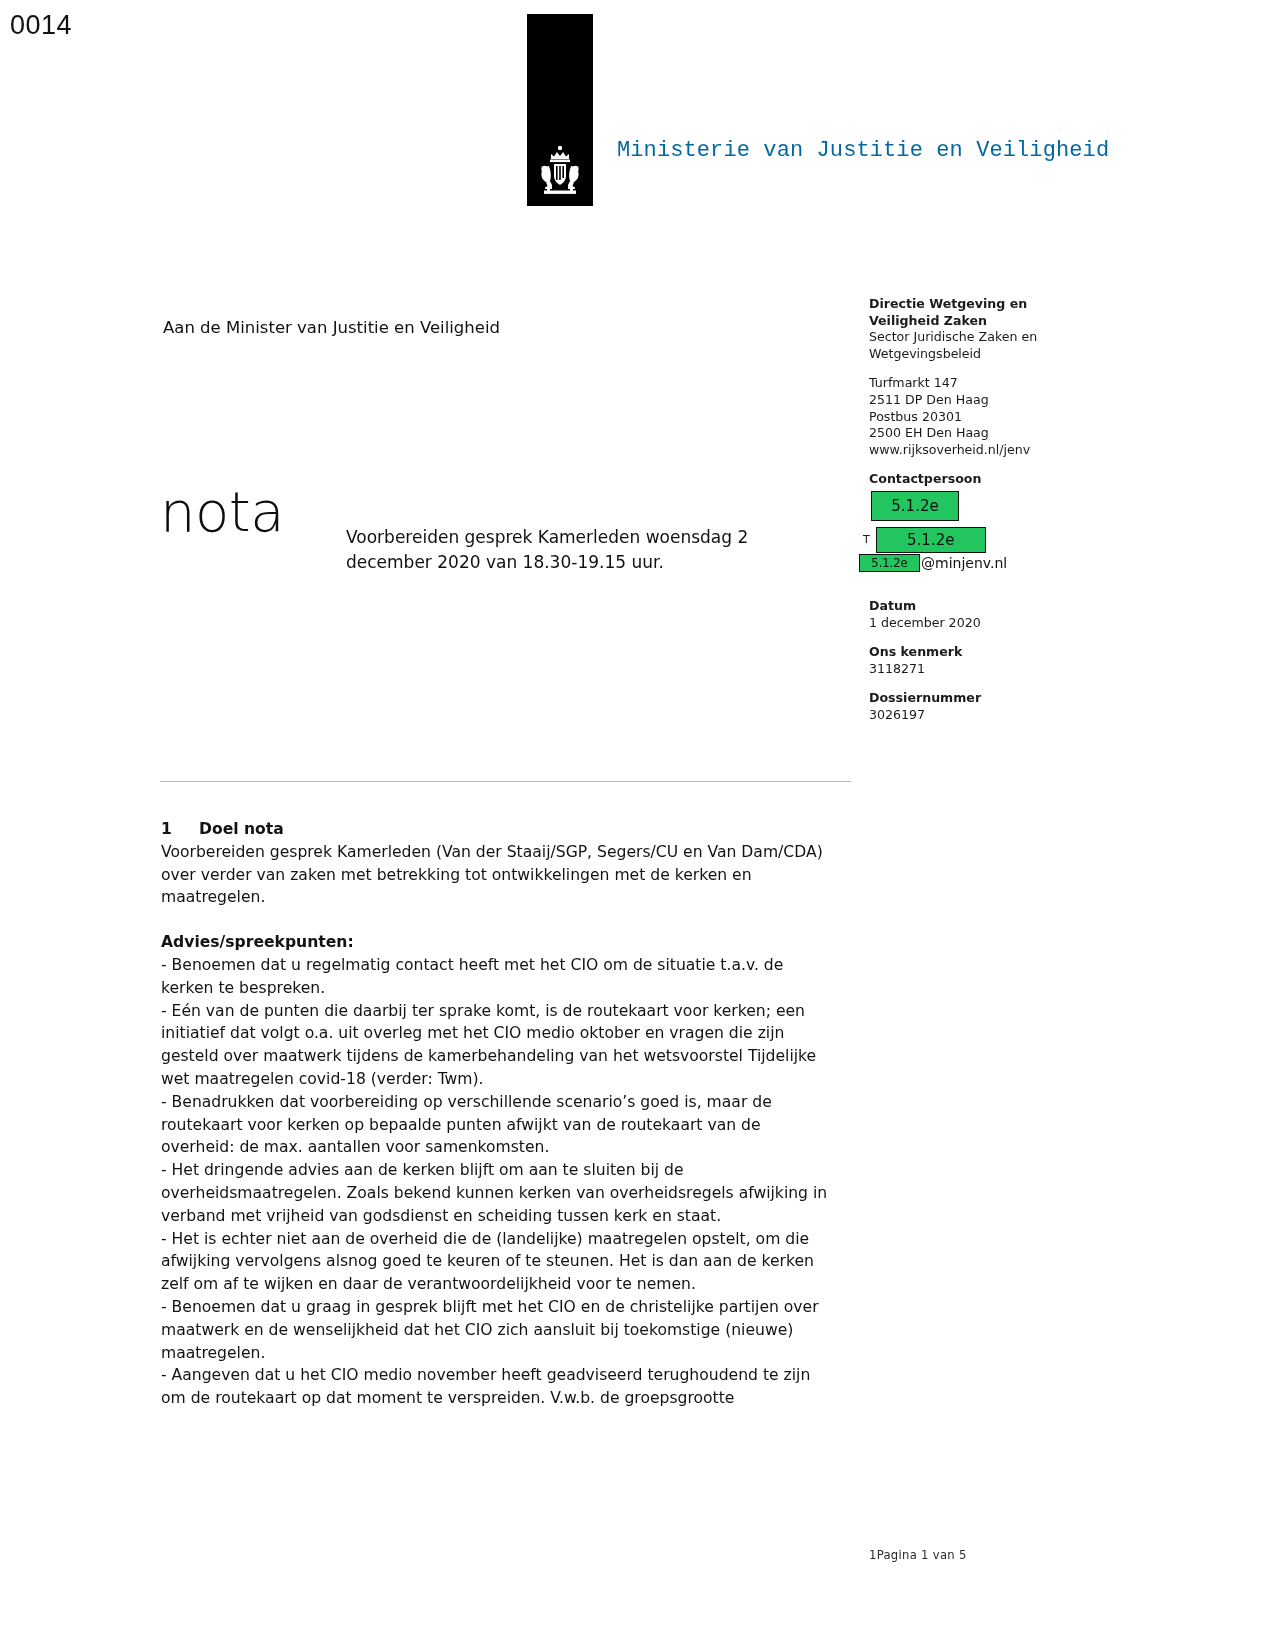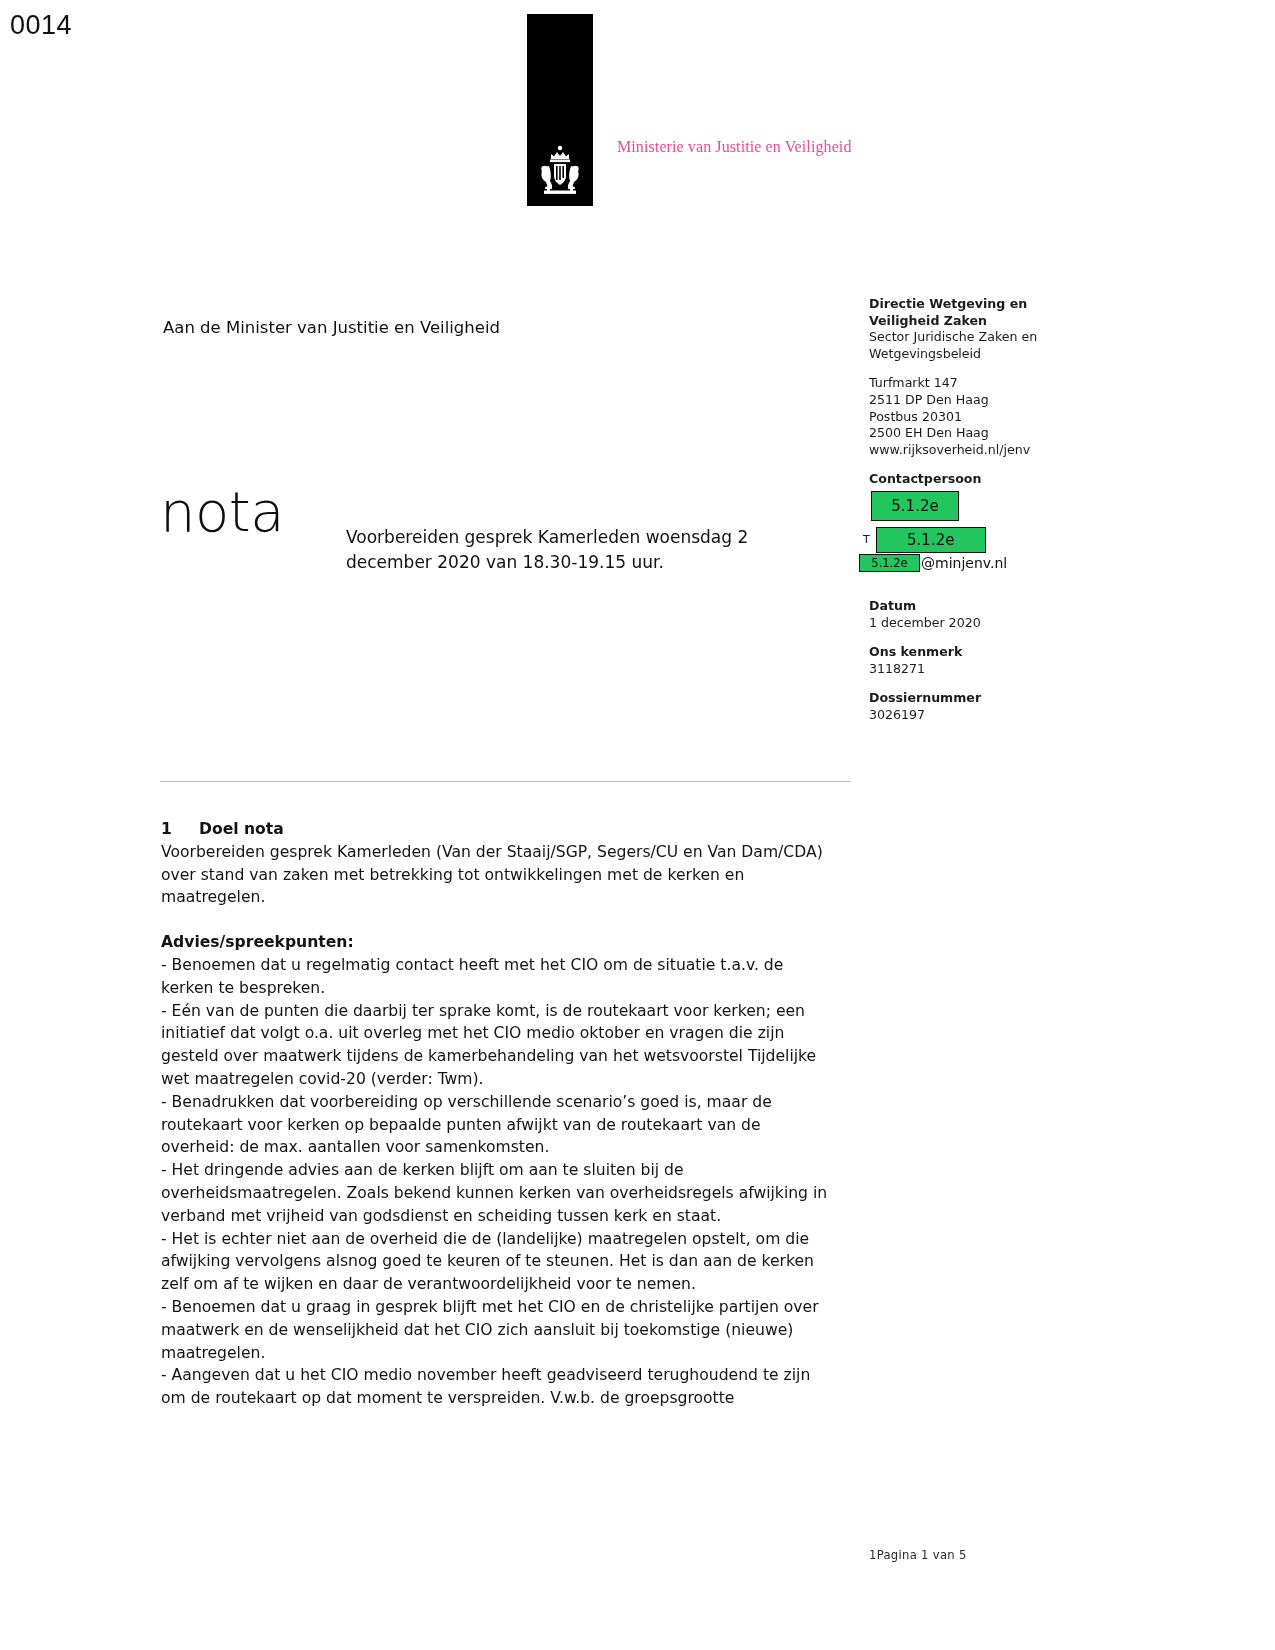--- a/index.html
+++ b/index.html
@@ -48,24 +48,24 @@
     height: 64px;
     display: flex;
     align-items: center;
     justify-content: center;
   }
   .logo-emblem svg { display: block; }
   .ministry-name {
     position: absolute;
     left: 617px;
     top: 138px;
-    font-family: Liberation Serif, serif;
-    font-size: 16px;
+    font-family: Liberation Mono, monospace;
+    font-size: 22px;
     letter-spacing: 0.1px;
-    color: #ec4899;
+    color: #0369a1;
     white-space: nowrap;
   }
 
   
   .addressee {
     position: absolute;
     left: 163px;
     top: 318px;
     font-family: "DejaVu Sans", sans-serif;
     font-size: 16.5px;
@@ -305,28 +305,28 @@
 
   </div>
 
   <div class="hrule"></div>
 
   <div class="body">
 
     <div class="sec-head">
       <span class="num">1</span><span>Doel nota</span>
     </div>
-    <p class="para">Voorbereiden gesprek Kamerleden (Van der Staaij/SGP, Segers/CU en Van Dam/CDA) over stand van zaken met betrekking tot ontwikkelingen met de kerken en maatregelen.</p>
+    <p class="para">Voorbereiden gesprek Kamerleden (Van der Staaij/SGP, Segers/CU en Van Dam/CDA) over verder van zaken met betrekking tot ontwikkelingen met de kerken en maatregelen.</p>
 
     <div class="spacer"></div>
 
     <div class="sub-head">Advies/spreekpunten:</div>
 
     <p class="para">- Benoemen dat u regelmatig contact heeft met het CIO om de situatie t.a.v. de kerken te bespreken.</p>
-    <p class="para">- Eén van de punten die daarbij ter sprake komt, is de routekaart voor kerken; een initiatief dat volgt o.a. uit overleg met het CIO medio oktober en vragen die zijn gesteld over maatwerk tijdens de kamerbehandeling van het wetsvoorstel Tijdelijke wet maatregelen covid-20 (verder: Twm).</p>
+    <p class="para">- Eén van de punten die daarbij ter sprake komt, is de routekaart voor kerken; een initiatief dat volgt o.a. uit overleg met het CIO medio oktober en vragen die zijn gesteld over maatwerk tijdens de kamerbehandeling van het wetsvoorstel Tijdelijke wet maatregelen covid-18 (verder: Twm).</p>
     <p class="para">- Benadrukken dat voorbereiding op verschillende scenario’s goed is, maar de routekaart voor kerken op bepaalde punten afwijkt van de routekaart van de overheid: de max. aantallen voor samenkomsten.</p>
     <p class="para">- Het dringende advies aan de kerken blijft om aan te sluiten bij de overheidsmaatregelen. Zoals bekend kunnen kerken van overheidsregels afwijking in verband met vrijheid van godsdienst en scheiding tussen kerk en staat.</p>
     <p class="para">- Het is echter niet aan de overheid die de (landelijke) maatregelen opstelt, om die afwijking vervolgens alsnog goed te keuren of te steunen. Het is dan aan de kerken zelf om af te wijken en daar de verantwoordelijkheid voor te nemen.</p>
     <p class="para">- Benoemen dat u graag in gesprek blijft met het CIO en de christelijke partijen over maatwerk en de wenselijkheid dat het CIO zich aansluit bij toekomstige (nieuwe) maatregelen.</p>
     <p class="para">- Aangeven dat u het CIO medio november heeft geadviseerd terughoudend te zijn om de routekaart op dat moment te verspreiden. V.w.b. de groepsgrootte</p>
 
   </div>
 
   <div class="footer">1Pagina 1 van 5</div>
 

